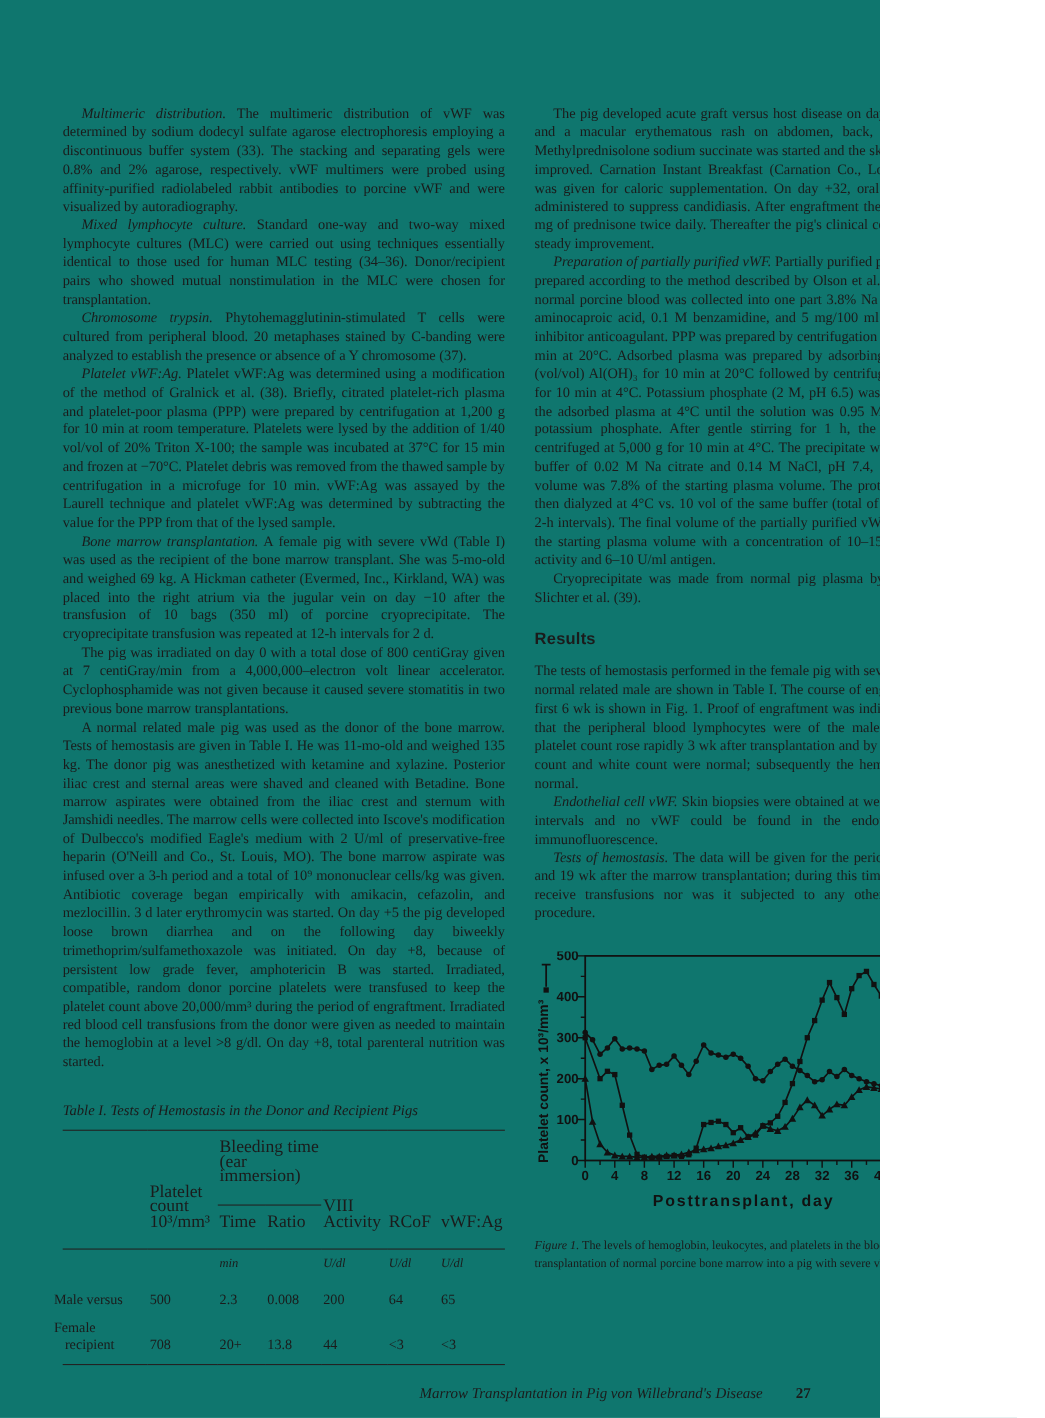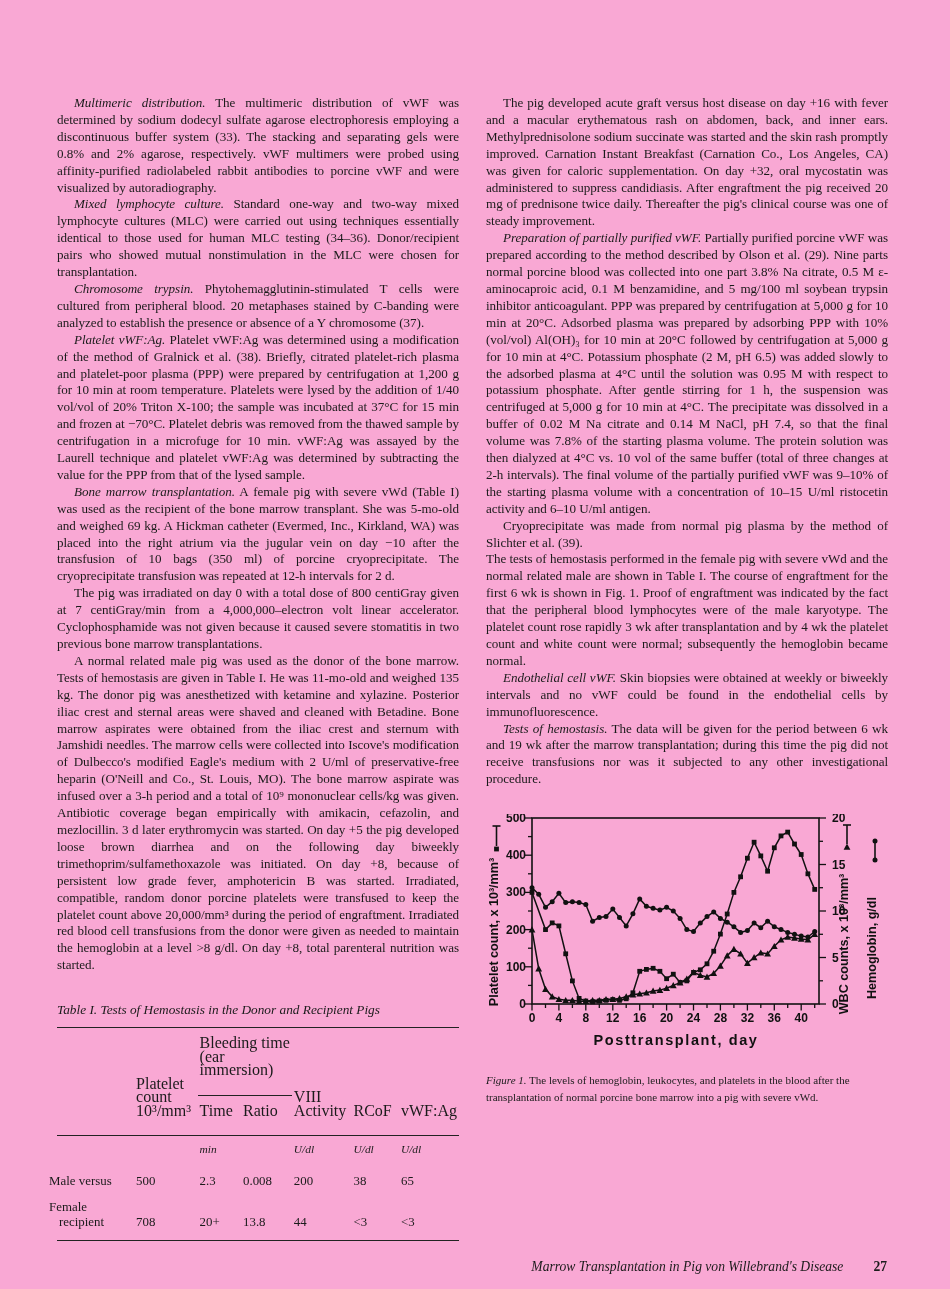--- a/index.html
+++ b/index.html
@@ -1,17 +1,17 @@
 <!DOCTYPE html>
 <html><head>
 <meta charset="utf-8">
 <style>
   html,body{margin:0;padding:0;}
   .page{
-    position:relative;width:950px;height:1289px;background:#f9a8d4;color:#1b1b1b;
+    position:relative;width:800px;height:1289px;background:#0f766e;color:#1b1b1b;
     font-family:"Liberation Serif", serif;overflow:hidden;
   }
   .col{position:absolute;top:95px;width:402px;}
   .col-left{left:57px;}
   .col-right{left:486px;}
   .para{margin:0;text-align:justify;font-size:13.1px;line-height:16.9px;letter-spacing:-0.05px;}
   .para.indent{text-indent:17px;}
   .lead{font-style:italic;}
   .results{font-family:"Liberation Sans", sans-serif;font-weight:bold;font-size:15px;
     margin:21px 0 13px 0;letter-spacing:0.2px;}
@@ -88,21 +88,21 @@
             <td>U/dl</td>
             <td>U/dl</td>
             <td>U/dl</td>
           </tr>
           <tr class="datarow">
             <td class="rowlabel">Male versus</td>
             <td>500</td>
             <td class="num">2.3</td>
             <td class="num">0.008</td>
             <td class="num">200</td>
-            <td class="num">38</td>
+            <td class="num">64</td>
             <td class="num">65</td>
           </tr>
           <tr class="datarow">
             <td class="rowlabel">Female recipient</td>
             <td>708</td>
             <td class="num">20+</td>
             <td class="num">13.8</td>
             <td class="num">44</td>
             <td class="num">&lt;3</td>
             <td class="num">&lt;3</td>
@@ -113,20 +113,21 @@
         </tbody>
       </table>
     </div>
   </div>
 
   <div class="col col-right">
     <p class="para indent"><span>The pig developed acute graft versus host disease on day +16 with fever and a macular erythematous rash on abdomen, back, and inner ears. Methylprednisolone sodium succinate was started and the skin rash promptly improved. Carnation Instant Breakfast (Carnation Co., Los Angeles, CA) was given for caloric supplementation. On day +32, oral mycostatin was administered to suppress candidiasis. After engraftment the pig received 20 mg of prednisone twice daily. Thereafter the pig's clinical course was one of steady improvement.</span></p>
     <p class="para indent"><span class="lead">Preparation of partially purified vWF.</span><span> Partially purified porcine vWF was prepared according to the method described by Olson et al. (29). Nine parts normal porcine blood was collected into one part 3.8% Na citrate, 0.5 M ε-aminocaproic acid, 0.1 M benzamidine, and 5 mg/100 ml soybean trypsin inhibitor anticoagulant. PPP was prepared by centrifugation at 5,000 g for 10 min at 20°C. Adsorbed plasma was prepared by adsorbing PPP with 10% (vol/vol) Al(OH)₃ for 10 min at 20°C followed by centrifugation at 5,000 g for 10 min at 4°C. Potassium phosphate (2 M, pH 6.5) was added slowly to the adsorbed plasma at 4°C until the solution was 0.95 M with respect to potassium phosphate. After gentle stirring for 1 h, the suspension was centrifuged at 5,000 g for 10 min at 4°C. The precipitate was dissolved in a buffer of 0.02 M Na citrate and 0.14 M NaCl, pH 7.4, so that the final volume was 7.8% of the starting plasma volume. The protein solution was then dialyzed at 4°C vs. 10 vol of the same buffer (total of three changes at 2-h intervals). The final volume of the partially purified vWF was 9–10% of the starting plasma volume with a concentration of 10–15 U/ml ristocetin activity and 6–10 U/ml antigen.</span></p>
     <p class="para indent"><span>Cryoprecipitate was made from normal pig plasma by the method of Slichter et al. (39).</span></p>
 
+    <h2 class="results">Results</h2>
 
     <p class="para"><span>The tests of hemostasis performed in the female pig with severe vWd and the normal related male are shown in Table I. The course of engraftment for the first 6 wk is shown in Fig. 1. Proof of engraftment was indicated by the fact that the peripheral blood lymphocytes were of the male karyotype. The platelet count rose rapidly 3 wk after transplantation and by 4 wk the platelet count and white count were normal; subsequently the hemoglobin became normal.</span></p>
     <p class="para indent"><span class="lead">Endothelial cell vWF.</span><span> Skin biopsies were obtained at weekly or biweekly intervals and no vWF could be found in the endothelial cells by immunofluorescence.</span></p>
     <p class="para indent"><span class="lead">Tests of hemostasis.</span><span> The data will be given for the period between 6 wk and 19 wk after the marrow transplantation; during this time the pig did not receive transfusions nor was it subjected to any other investigational procedure.</span></p>
 
     <div class="figure">
       <div id="chart"><svg width="404" height="244" viewBox="0 0 404 244">
             <rect x="46" y="4" width="287" height="186" fill="none" stroke="#111" stroke-width="1.6"></rect>
             <line x1="46" x2="39" y1="190.0" y2="190.0" stroke="#111" stroke-width="1.3"></line>
             <text x="40" y="194" text-anchor="end" class="tk">0</text>

